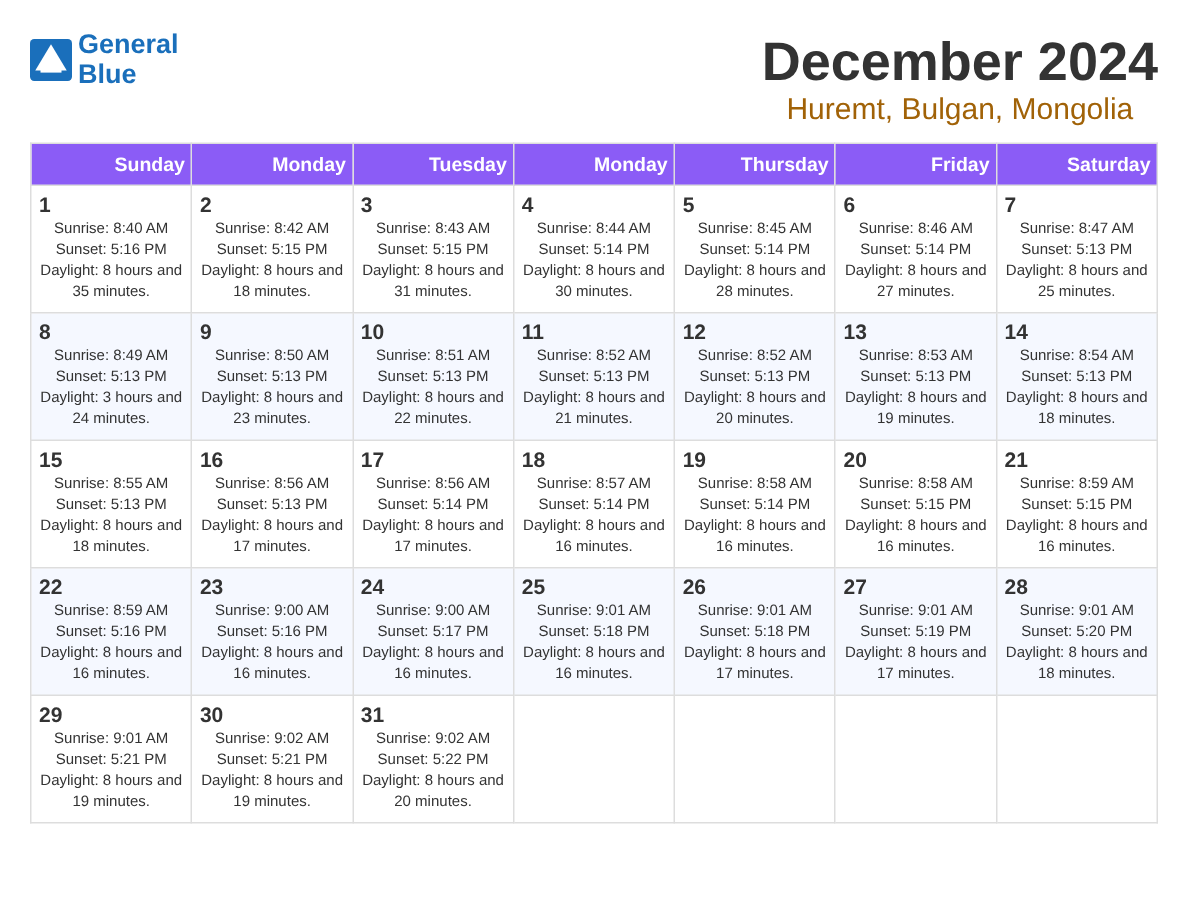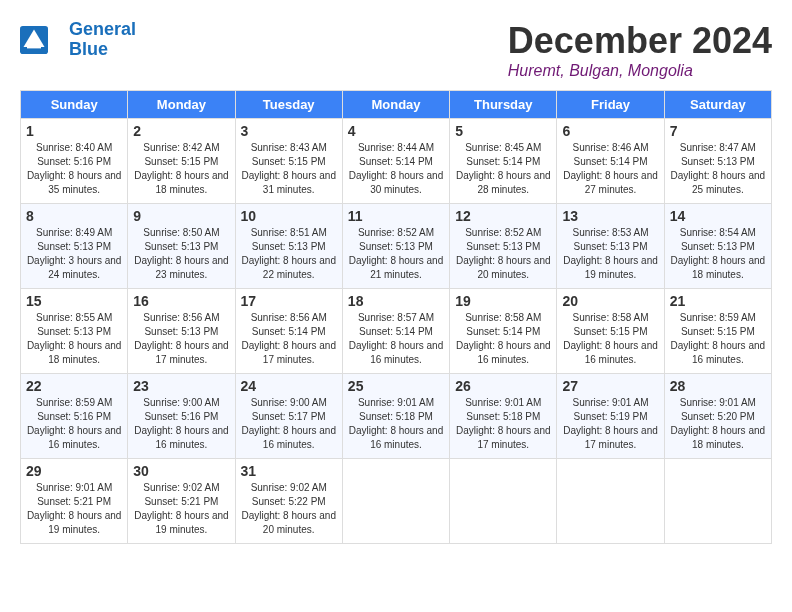--- a/index.html
+++ b/index.html
@@ -12,60 +12,59 @@
     }
     .header-area {
       display: flex;
       justify-content: space-between;
       align-items: flex-start;
       margin-bottom: 10px;
     }
     .logo {
       display: flex;
       align-items: center;
-      gap: 21px;
+      gap: 4px;
     }
     .logo-text {
       font-size: 18px;
       font-weight: bold;
       color: #333;
       line-height: 1.1;
     }
     .logo-text span {
       color: #1a6fbb;
     }
     .logo-icon {
       width: 28px;
       height: 28px;
     }
     .title-area {
-      text-align: left;
+      text-align: center;
     }
     .month-title {
       font-size: 36px;
       font-weight: bold;
       color: #333;
     }
     .location-title {
-      font-size: 16px;
-      color: #701a75;
-      font-style: italic;
+      font-size: 20px;
+      color: #a16207;
     }
     table {
       width: 100%;
       border-collapse: collapse;
       table-layout: fixed;
     }
     th {
-      background-color: #3b82f6;
+      background-color: #8b5cf6;
       color: white;
       font-size: 13px;
       font-weight: bold;
       padding: 6px 4px;
-      text-align: center;
+      text-align: right;
       border: 1px solid #ddd;
     }
     td {
       border: 1px solid #ddd;
       vertical-align: top;
       padding: 4px 5px;
       font-size: 10.5px;
       color: #333;
       height: 85px;
     }

